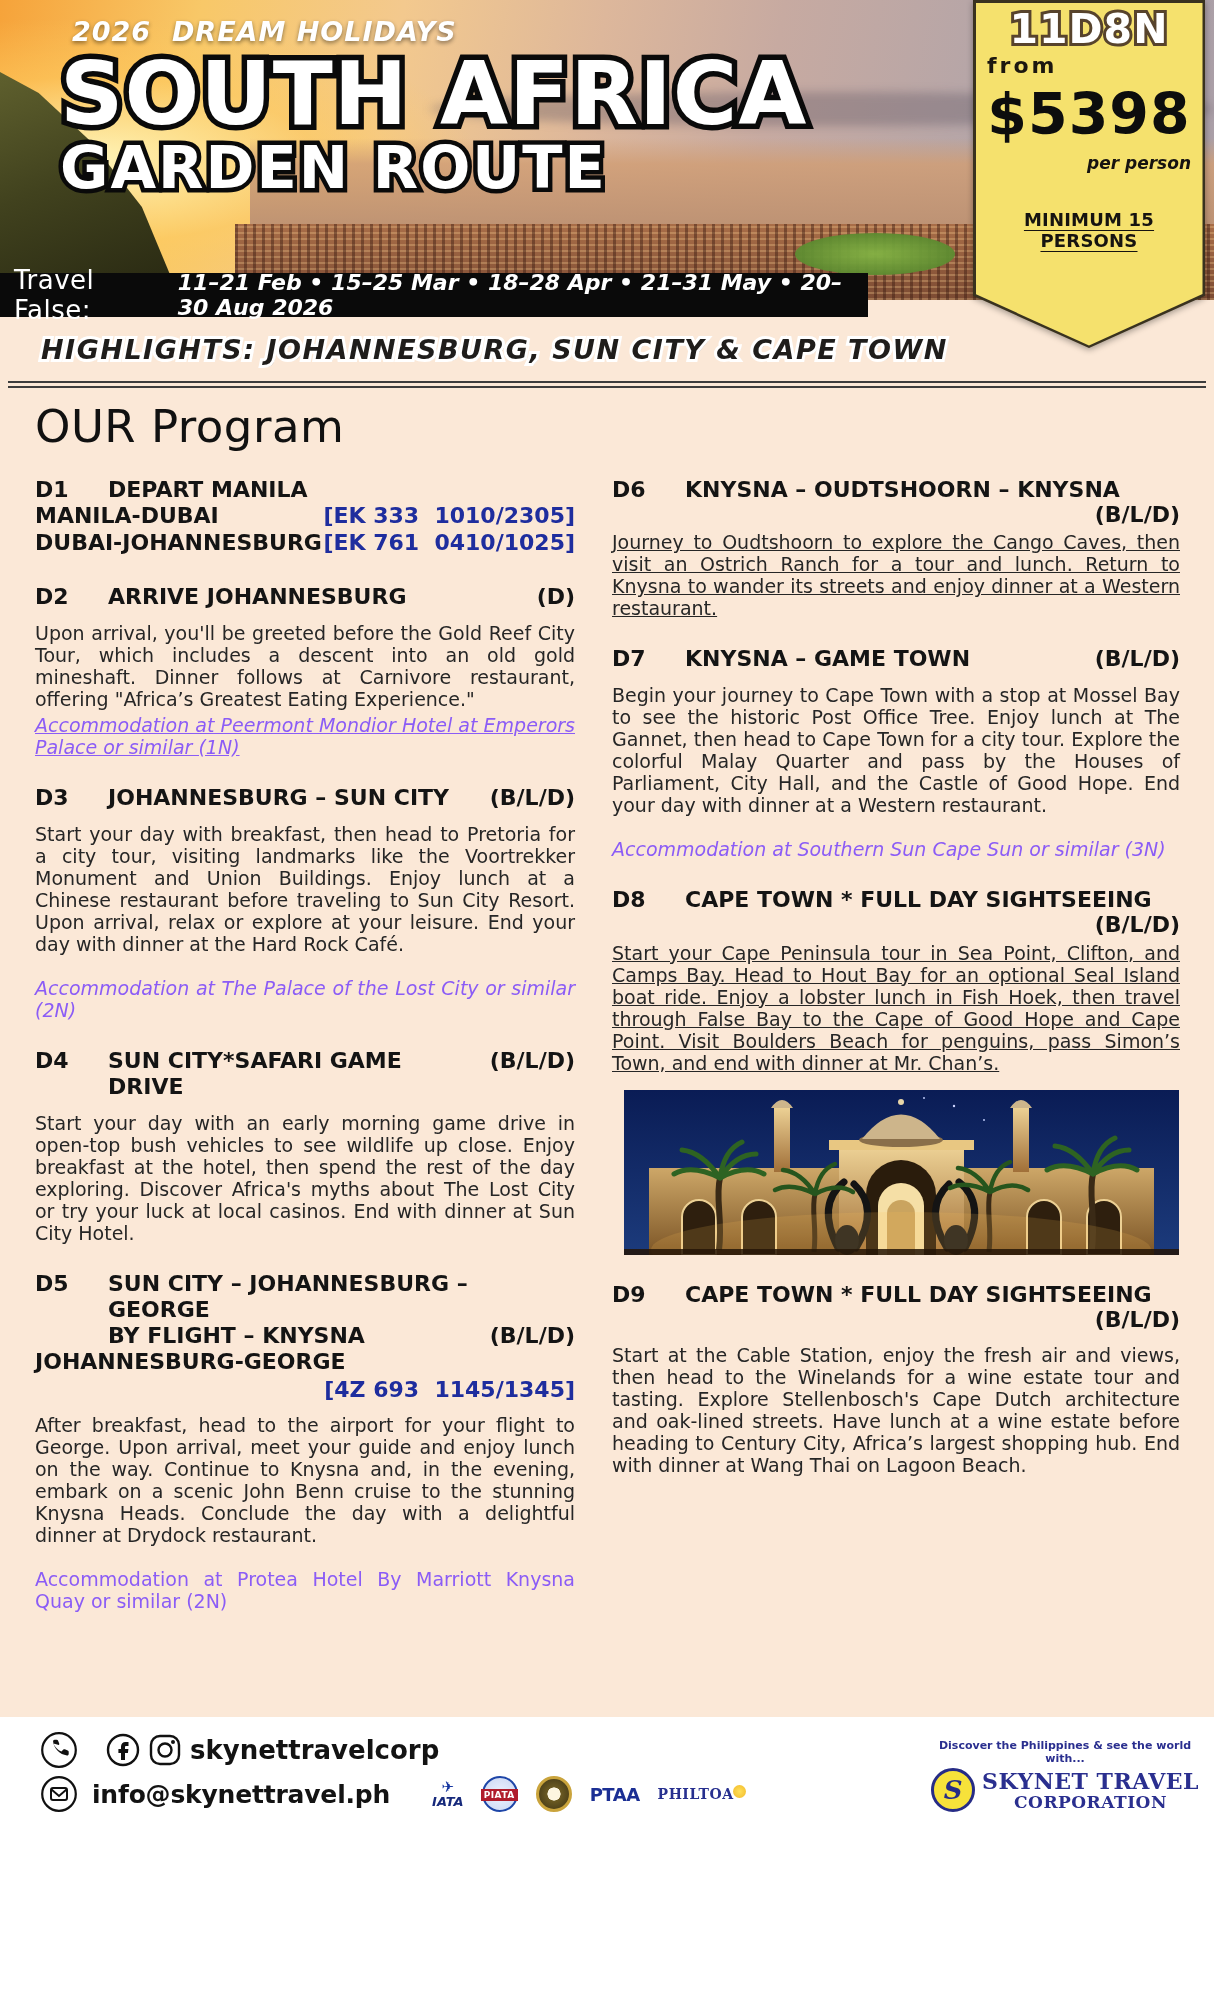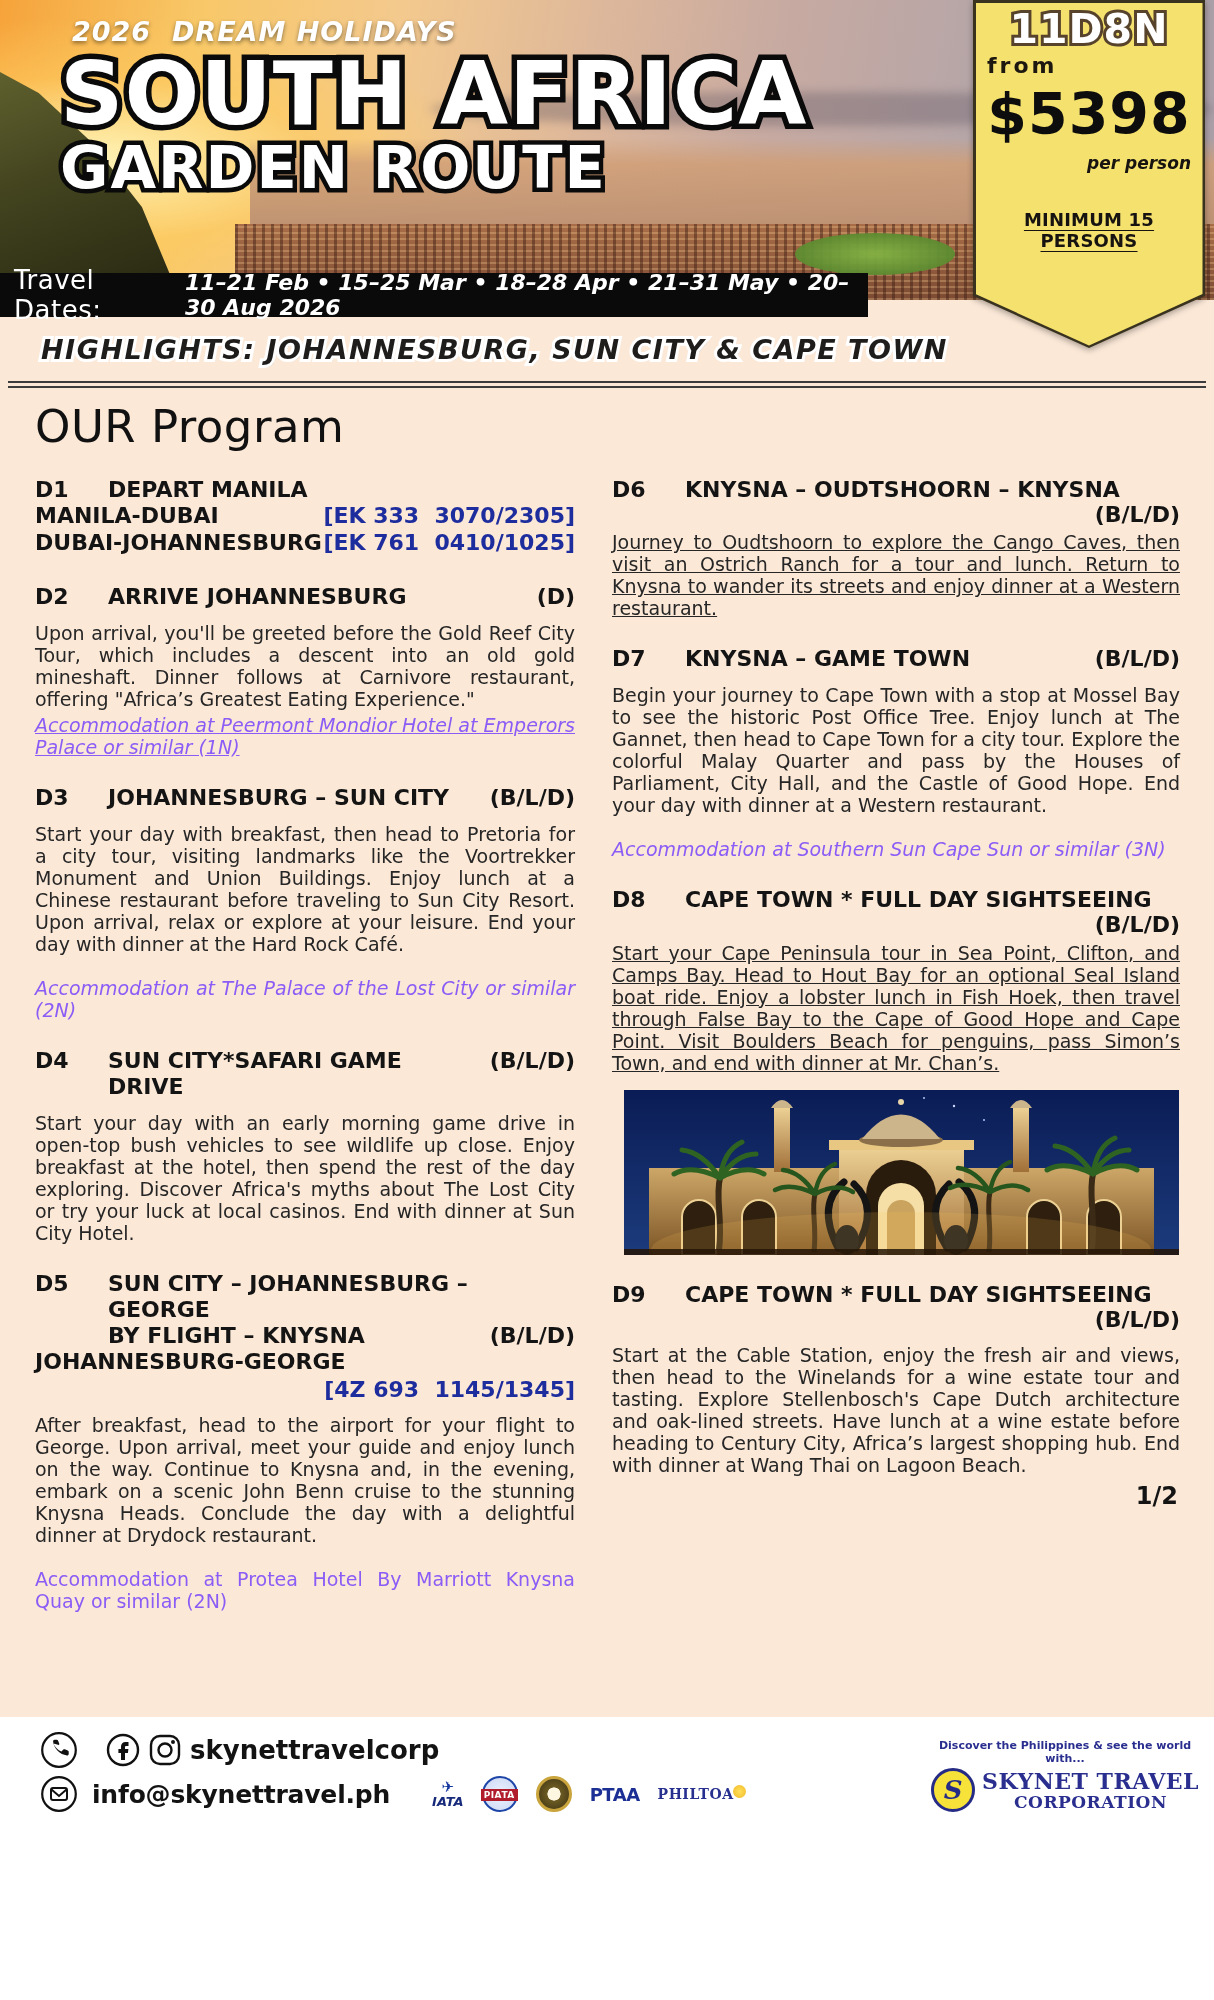--- a/index.html
+++ b/index.html
@@ -172,21 +172,21 @@
       <span class="stroke">SOUTH AFRICA</span>
       <span class="fill">SOUTH AFRICA</span>
     </div>
     <div class="ot t2">
       <span class="stroke">GARDEN ROUTE</span>
       <span class="fill">GARDEN ROUTE</span>
     </div>
   </div>
 
   <div class="dates-bar">
-    <span class="dates-label">Travel Dates:</span>
+    <span class="dates-label">Travel False:</span>
     <span class="dates-text">11–21 Feb • 15–25 Mar • 18–28 Apr • 21–31 May • 20–30 Aug 2026</span>
   </div>
 
   <div class="ribbon">
     <div class="ribbon-outer"></div>
     <div class="ribbon-inner"></div>
     <div class="ribbon-content">
       <div class="ot badge-duration">
         <span class="stroke">11D8N</span>
         <span class="fill">11D8N</span>
@@ -213,21 +213,21 @@
 
       <div class="col-left">
 
         <div class="block first">
           <div class="dhead">
             <span class="code">D1</span>
             <span class="title">DEPART MANILA</span>
           </div>
           <div class="leg-row">
             <span class="leg-route">MANILA-DUBAI</span>
-            <span class="leg-flight">[EK 333  3070/2305]</span>
+            <span class="leg-flight">[EK 333  1010/2305]</span>
           </div>
           <div class="leg-row">
             <span class="leg-route">DUBAI-JOHANNESBURG</span>
             <span class="leg-flight">[EK 761  0410/1025]</span>
           </div>
         </div>
 
         <div class="block">
           <div class="dhead">
             <span class="code">D2</span>
@@ -358,21 +358,20 @@
           </svg>
         </div>
 
         <div class="block">
           <div class="dhead">
             <span class="code">D9</span>
             <span class="title">CAPE TOWN * FULL DAY SIGHTSEEING</span>
           </div>
           <div class="meals-line">(B/L/D)</div>
           <div class="body-text">Start at the Cable Station, enjoy the fresh air and views, then head to the Winelands for a wine estate tour and tasting. Explore Stellenbosch's Cape Dutch architecture and oak-lined streets. Have lunch at a wine estate before heading to Century City, Africa’s largest shopping hub. End with dinner at Wang Thai on Lagoon Beach.</div>
-          <div class="page-indicator">1/2</div>
         </div>
 
       </div>
     </div>
   </div>
 
   <div class="footer">
 
     <div class="f-row1">
       <svg class="icon-circle" width="38" height="38" viewBox="0 0 38 38" xmlns="http://www.w3.org/2000/svg">

